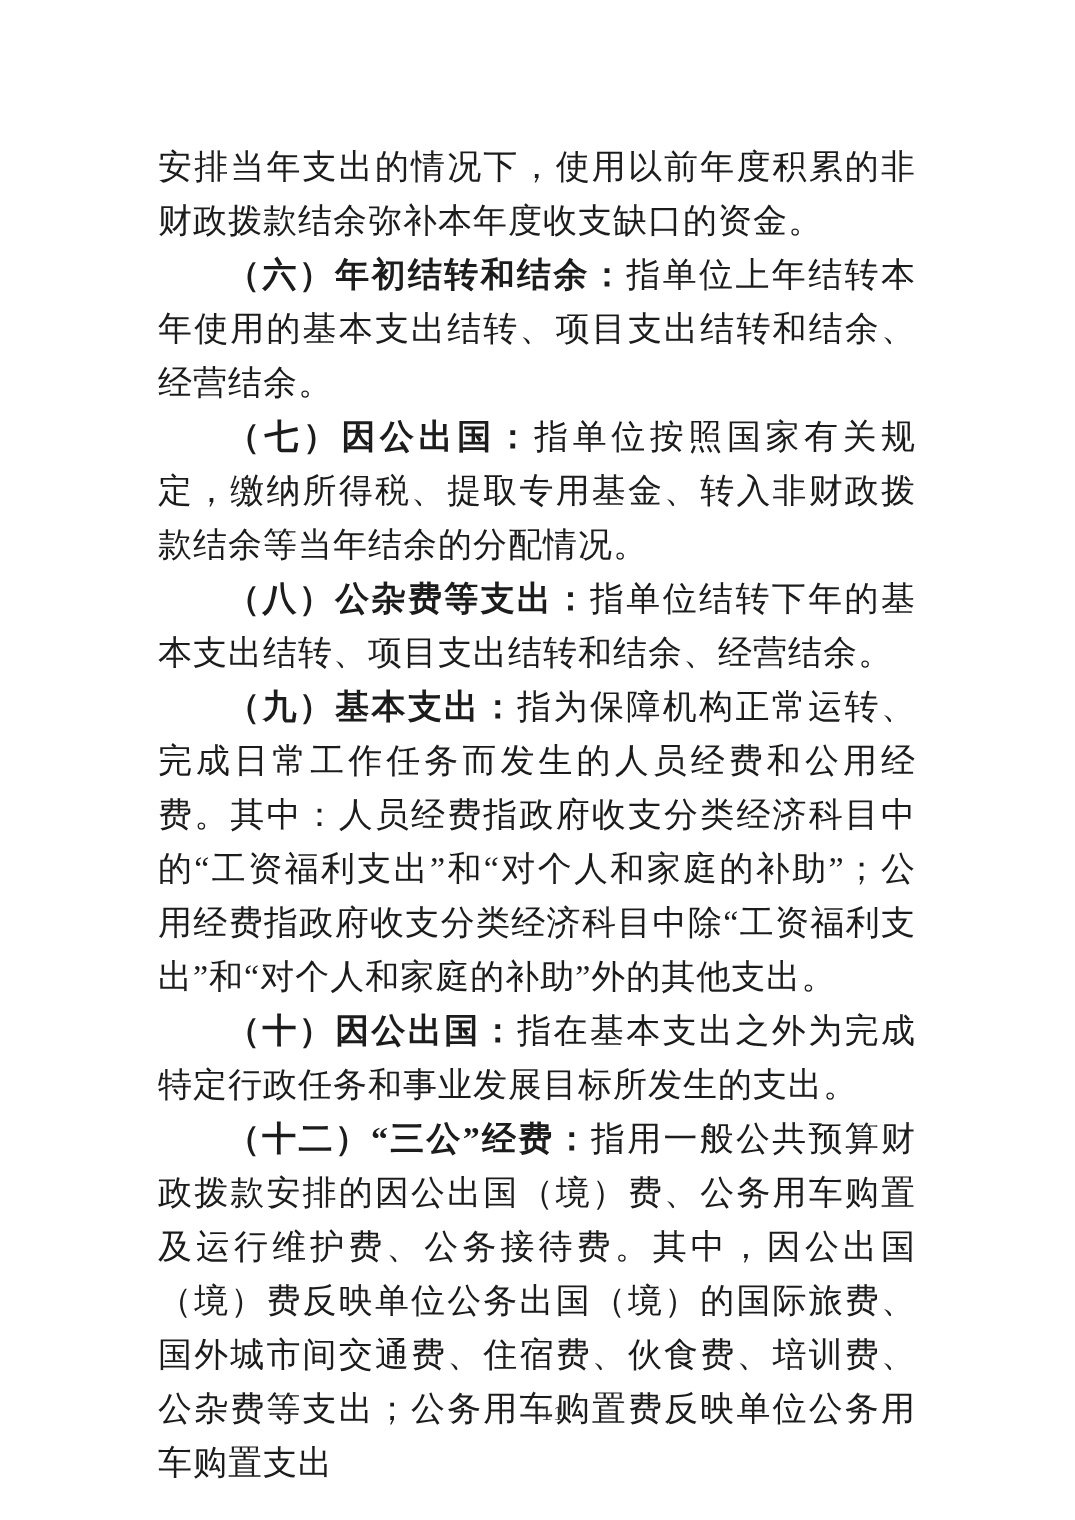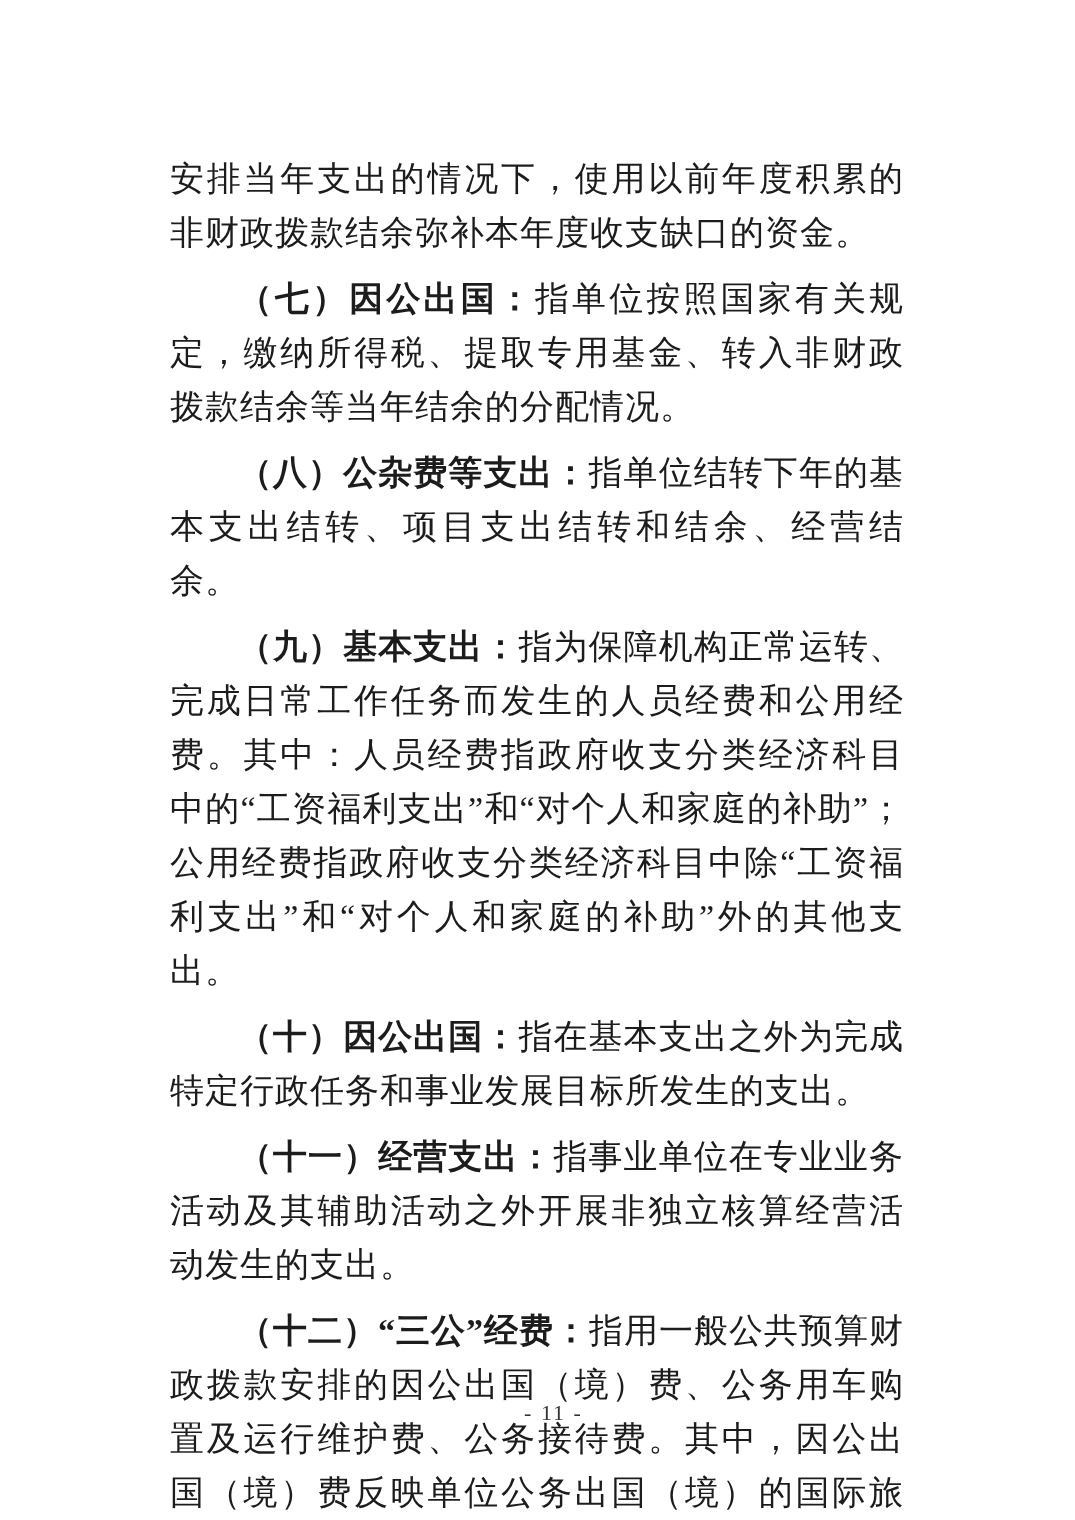--- a/index.html
+++ b/index.html
@@ -20,21 +20,21 @@
     position: absolute;
     left: 158px;
     top: 140px;
     width: 758px;
     font-size: 34px;
     line-height: 54px;
     text-align: justify;
     letter-spacing: 1px;
   }
   .content p {
-    margin: 12px;
+    margin: 0;
     padding: 0;
     text-indent: 2em;
   }
   .content p.no-indent {
     text-indent: 0;
   }
   .para-label {
     font-weight: bold;
   }
   .footer {
@@ -49,29 +49,29 @@
   }
 </style>
 </head>
 <body>
 
 <div class="page">
   <div class="content">
 
     <p class="no-indent"><span class="para-body">安排当年支出的情况下，使用以前年度积累的非财政拨款结余弥补本年度收支缺口的资金。</span></p>
 
+    <p><span class="para-label">（六）年初结转和结余：</span><span class="para-body">指单位上年结转本年使用的基本支出结转、项目支出结转和结余、经营结余。</span></p>
 
     <p><span class="para-label">（七）因公出国：</span><span class="para-body">指单位按照国家有关规定，缴纳所得税、提取专用基金、转入非财政拨款结余等当年结余的分配情况。</span></p>
 
     <p><span class="para-label">（八）公杂费等支出：</span><span class="para-body">指单位结转下年的基本支出结转、项目支出结转和结余、经营结余。</span></p>
 
     <p><span class="para-label">（九）基本支出：</span><span class="para-body">指为保障机构正常运转、完成日常工作任务而发生的人员经费和公用经费。其中：人员经费指政府收支分类经济科目中的“工资福利支出”和“对个人和家庭的补助”；公用经费指政府收支分类经济科目中除“工资福利支出”和“对个人和家庭的补助”外的其他支出。</span></p>
 
     <p><span class="para-label">（十）因公出国：</span><span class="para-body">指在基本支出之外为完成特定行政任务和事业发展目标所发生的支出。</span></p>
 
-    <p><span class="para-label">（十一）经营支出：</span><span class="para-body">指事业单位在专业业务活动及其辅助活动之外开展非独立核算经营活动发生的支出。</span></p>
 
     <p><span class="para-label">（十二）“三公”经费：</span><span class="para-body">指用一般公共预算财政拨款安排的因公出国（境）费、公务用车购置及运行维护费、公务接待费。其中，因公出国（境）费反映单位公务出国（境）的国际旅费、国外城市间交通费、住宿费、伙食费、培训费、公杂费等支出；公务用车购置费反映单位公务用车购置支出</span></p>
 
   </div>
 
   <div class="footer">- 11 -</div>
 </div>
 
 </body></html>

